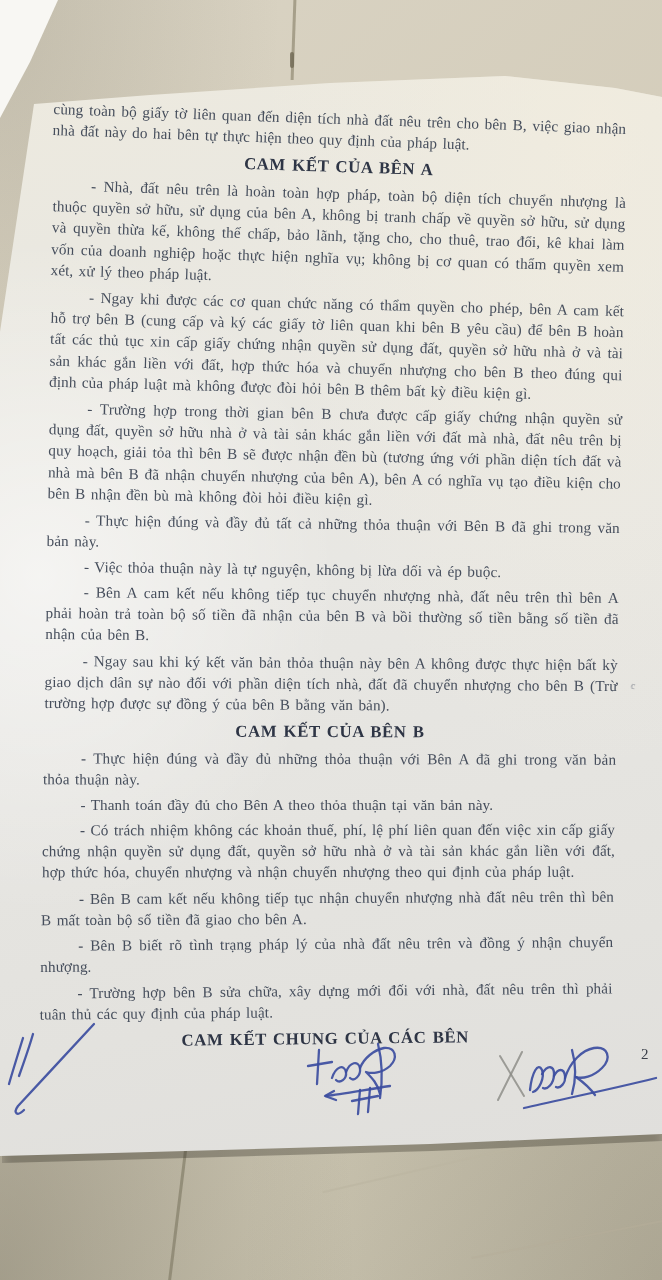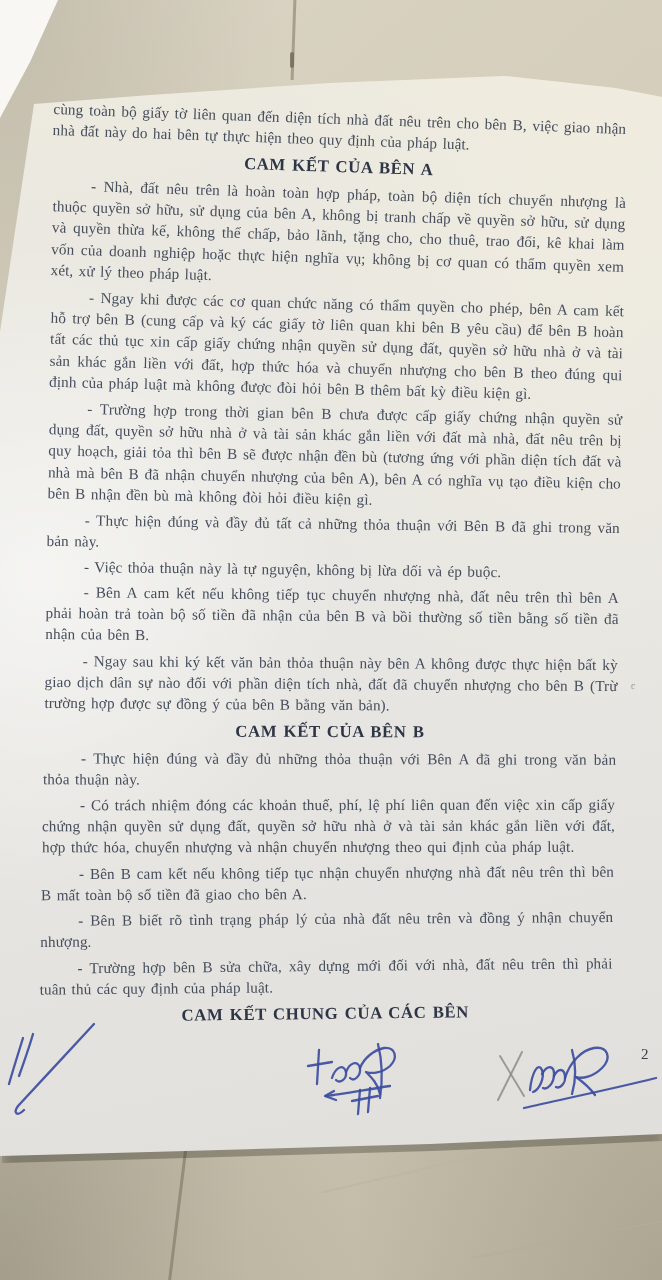--- a/index.html
+++ b/index.html
@@ -84,21 +84,22 @@
       <div class="heading warp" style="transform: translateX(-0.8px) rotate(1.85deg);">CAM KẾT CỦA BÊN A</div>
       <p class="para item warp" style="transform: translateX(-1.21538px) rotate(1.77212deg);">- Nhà, đất nêu trên là hoàn toàn hợp pháp, toàn bộ diện tích chuyển nhượng là thuộc quyền sở hữu, sử dụng của bên A, không bị tranh chấp về quyền sở hữu, sử dụng và quyền thừa kế, không thế chấp, bảo lãnh, tặng cho, cho thuê, trao đổi, kê khai làm vốn của doanh nghiệp hoặc thực hiện nghĩa vụ; không bị cơ quan có thẩm quyền xem xét, xử lý theo pháp luật.</p>
       <p class="para item warp" style="transform: translateX(-2.90769px) rotate(1.45481deg);">- Ngay khi được các cơ quan chức năng có thẩm quyền cho phép, bên A cam kết hỗ trợ bên B (cung cấp và ký các giấy tờ liên quan khi bên B yêu cầu) để bên B hoàn tất các thủ tục xin cấp giấy chứng nhận quyền sử dụng đất, quyền sở hữu nhà ở và tài sản khác gắn liền với đất, hợp thức hóa và chuyển nhượng cho bên B theo đúng qui định của pháp luật mà không được đòi hỏi bên B thêm bất kỳ điều kiện gì.</p>
       <p class="para item warp" style="transform: translateX(-4.6px) rotate(1.1375deg);">- Trường hợp trong thời gian bên B chưa được cấp giấy chứng nhận quyền sử dụng đất, quyền sở hữu nhà ở và tài sản khác gắn liền với đất mà nhà, đất nêu trên bị quy hoạch, giải tỏa thì bên B sẽ được nhận đền bù (tương ứng với phần diện tích đất và nhà mà bên B đã nhận chuyển nhượng của bên A), bên A có nghĩa vụ tạo điều kiện cho bên B nhận đền bù mà không đòi hỏi điều kiện gì.</p>
       <p class="para item warp" style="transform: translateX(-6.29231px) rotate(0.820192deg);">- Thực hiện đúng và đầy đủ tất cả những thỏa thuận với Bên B đã ghi trong văn bản này.</p>
       <p class="para item warp" style="transform: translateX(-7px) rotate(0.6875deg);">- Việc thỏa thuận này là tự nguyện, không bị lừa dối và ép buộc.</p>
       <p class="para item warp" style="transform: translateX(-7.38462px) rotate(0.615385deg);">- Bên A cam kết nếu không tiếp tục chuyển nhượng nhà, đất nêu trên thì bên A phải hoàn trả toàn bộ số tiền đã nhận của bên B và bồi thường số tiền bằng số tiền đã nhận của bên B.</p>
       <p class="para item warp" style="transform: translateX(-8.43077px) rotate(0.419231deg);">- Ngay sau khi ký kết văn bản thỏa thuận này bên A không được thực hiện bất kỳ giao dịch dân sự nào đối với phần diện tích nhà, đất đã chuyển nhượng cho bên B (Trừ trường hợp được sự đồng ý của bên B bằng văn bản).</p>
       <div class="heading warp" style="transform: translateX(-9.49231px) rotate(0.220192deg);">CAM KẾT CỦA BÊN B</div>
       <p class="para item warp" style="transform: translateX(-9.90769px) rotate(0.142308deg);">- Thực hiện đúng và đầy đủ những thỏa thuận với Bên A đã ghi trong văn bản thỏa thuận này.</p>
-      <p class="para item warp" style="transform: translateX(-11px) rotate(-0.0625deg);">- Có trách nhiệm đóng các khoản thuế, phí, lệ phí liên quan đến việc xin cấp giấy chứng nhận quyền sử dụng đất, quyền sở hữu nhà ở và tài sản khác gắn liền với đất, hợp thức hóa, chuyển nhượng và nhận chuyển nhượng theo qui định của pháp luật.</p>
+      <p class="para item warp" style="transform: translateX(-10.6154px) rotate(0.0096153deg);">- Thanh toán đầy đủ cho Bên A theo thỏa thuận tại văn bản này.</p>
+      <p class="para item warp" style="transform: translateX(-11px) rotate(-0.0625deg);">- Có trách nhiệm không các khoản thuế, phí, lệ phí liên quan đến việc xin cấp giấy chứng nhận quyền sử dụng đất, quyền sở hữu nhà ở và tài sản khác gắn liền với đất, hợp thức hóa, chuyển nhượng và nhận chuyển nhượng theo qui định của pháp luật.</p>
       <p class="para item warp" style="transform: translateX(-12.0462px) rotate(-0.258654deg);">- Bên B cam kết nếu không tiếp tục nhận chuyển nhượng nhà đất nêu trên thì bên B mất toàn bộ số tiền đã giao cho bên A.</p>
       <p class="para item warp" style="transform: translateX(-12.7538px) rotate(-0.391346deg);">- Bên B biết rõ tình trạng pháp lý của nhà đất nêu trên và đồng ý nhận chuyển nhượng.</p>
       <p class="para item warp" style="transform: translateX(-13.4769px) rotate(-0.526923deg);">- Trường hợp bên B sửa chữa, xây dựng mới đối với nhà, đất nêu trên thì phải tuân thủ các quy định của pháp luật.</p>
       <div class="heading warp" style="transform: translateX(-14.2154px) rotate(-0.665385deg);">CAM KẾT CHUNG CỦA CÁC BÊN</div>
     </div>
   <span class="smudge">c</span>
 
   <svg class="sig sig-left" width="100" height="120" viewBox="0 0 100 120">
     <path d="M31,18 C27,32 22,46 17,60"></path>
     <path d="M21,22 C16,38 11,54 7,68"></path>

